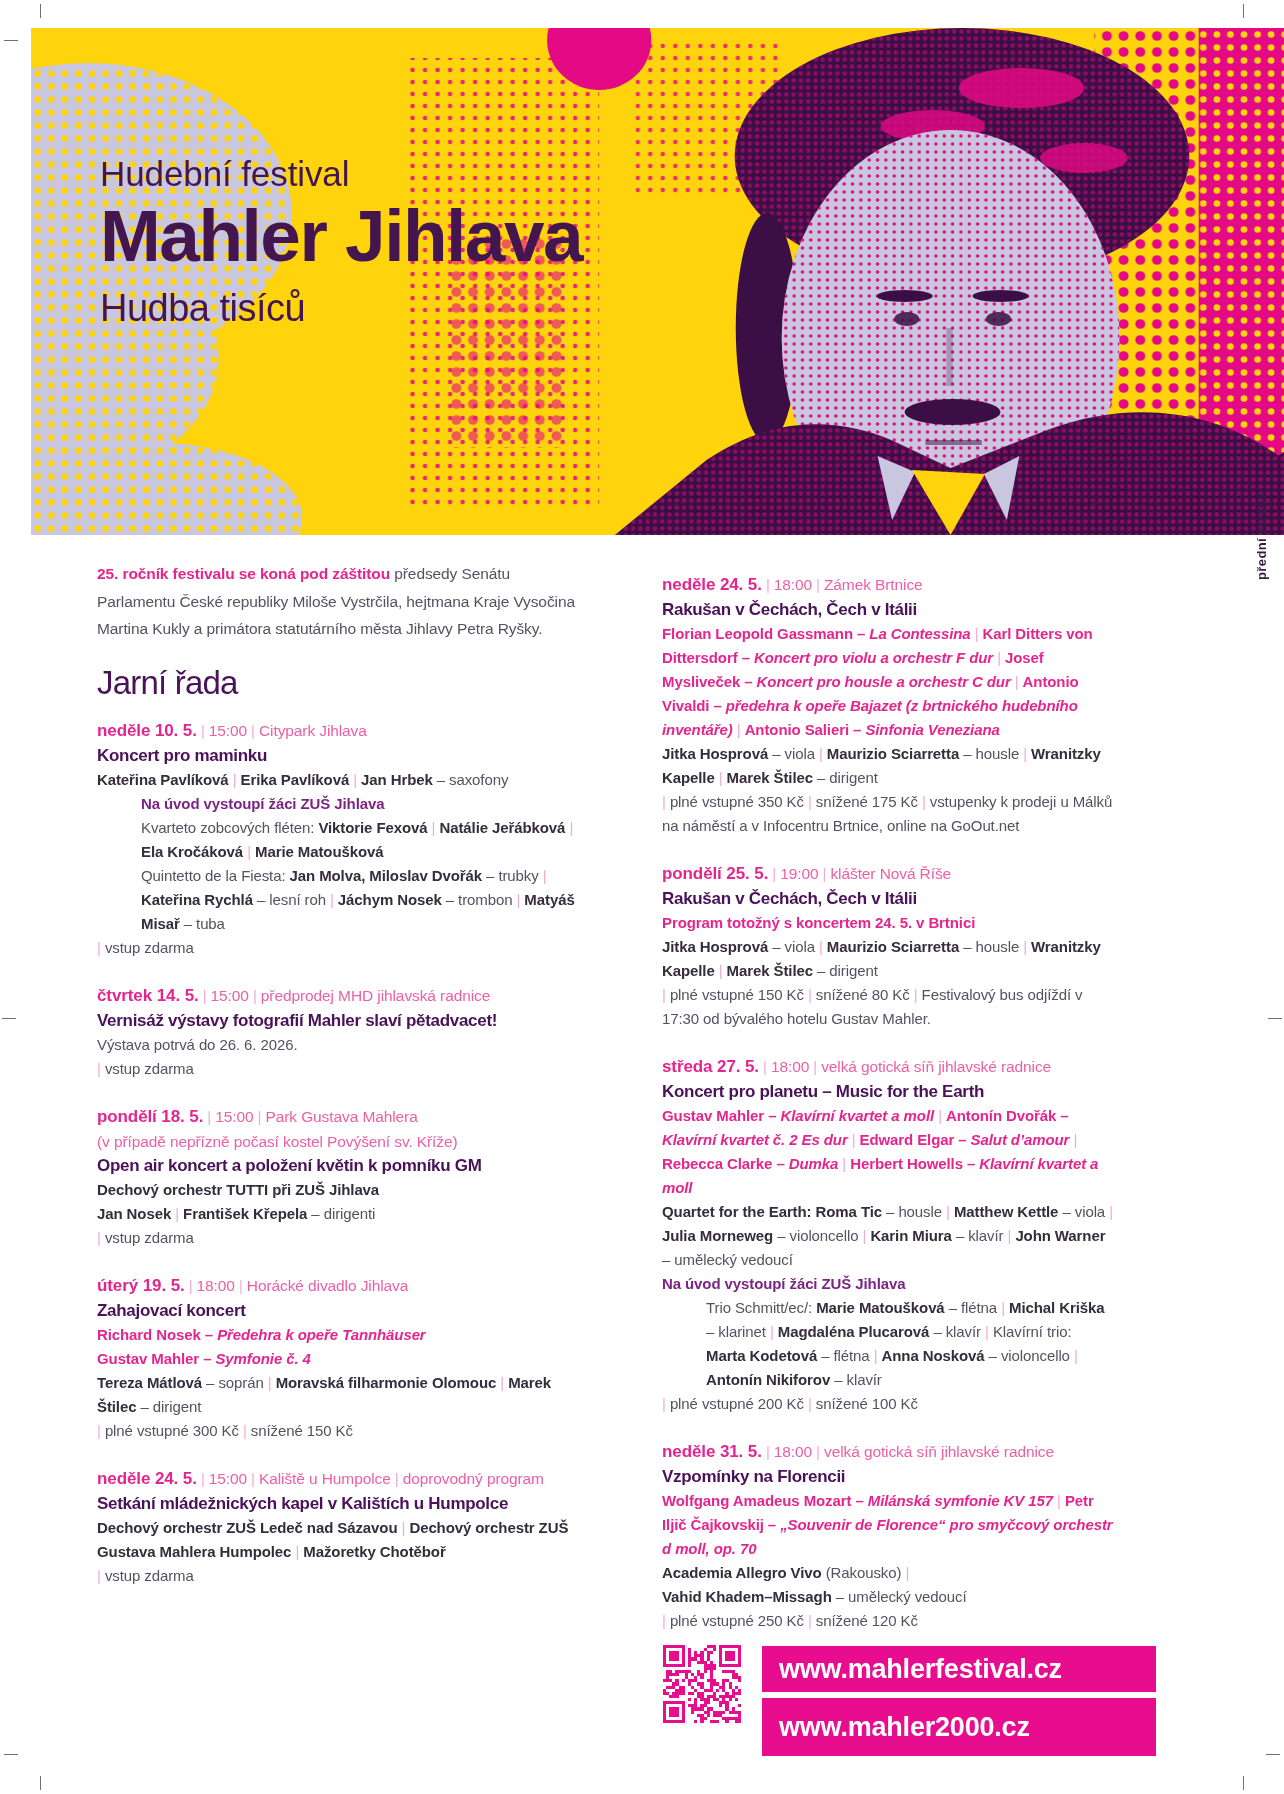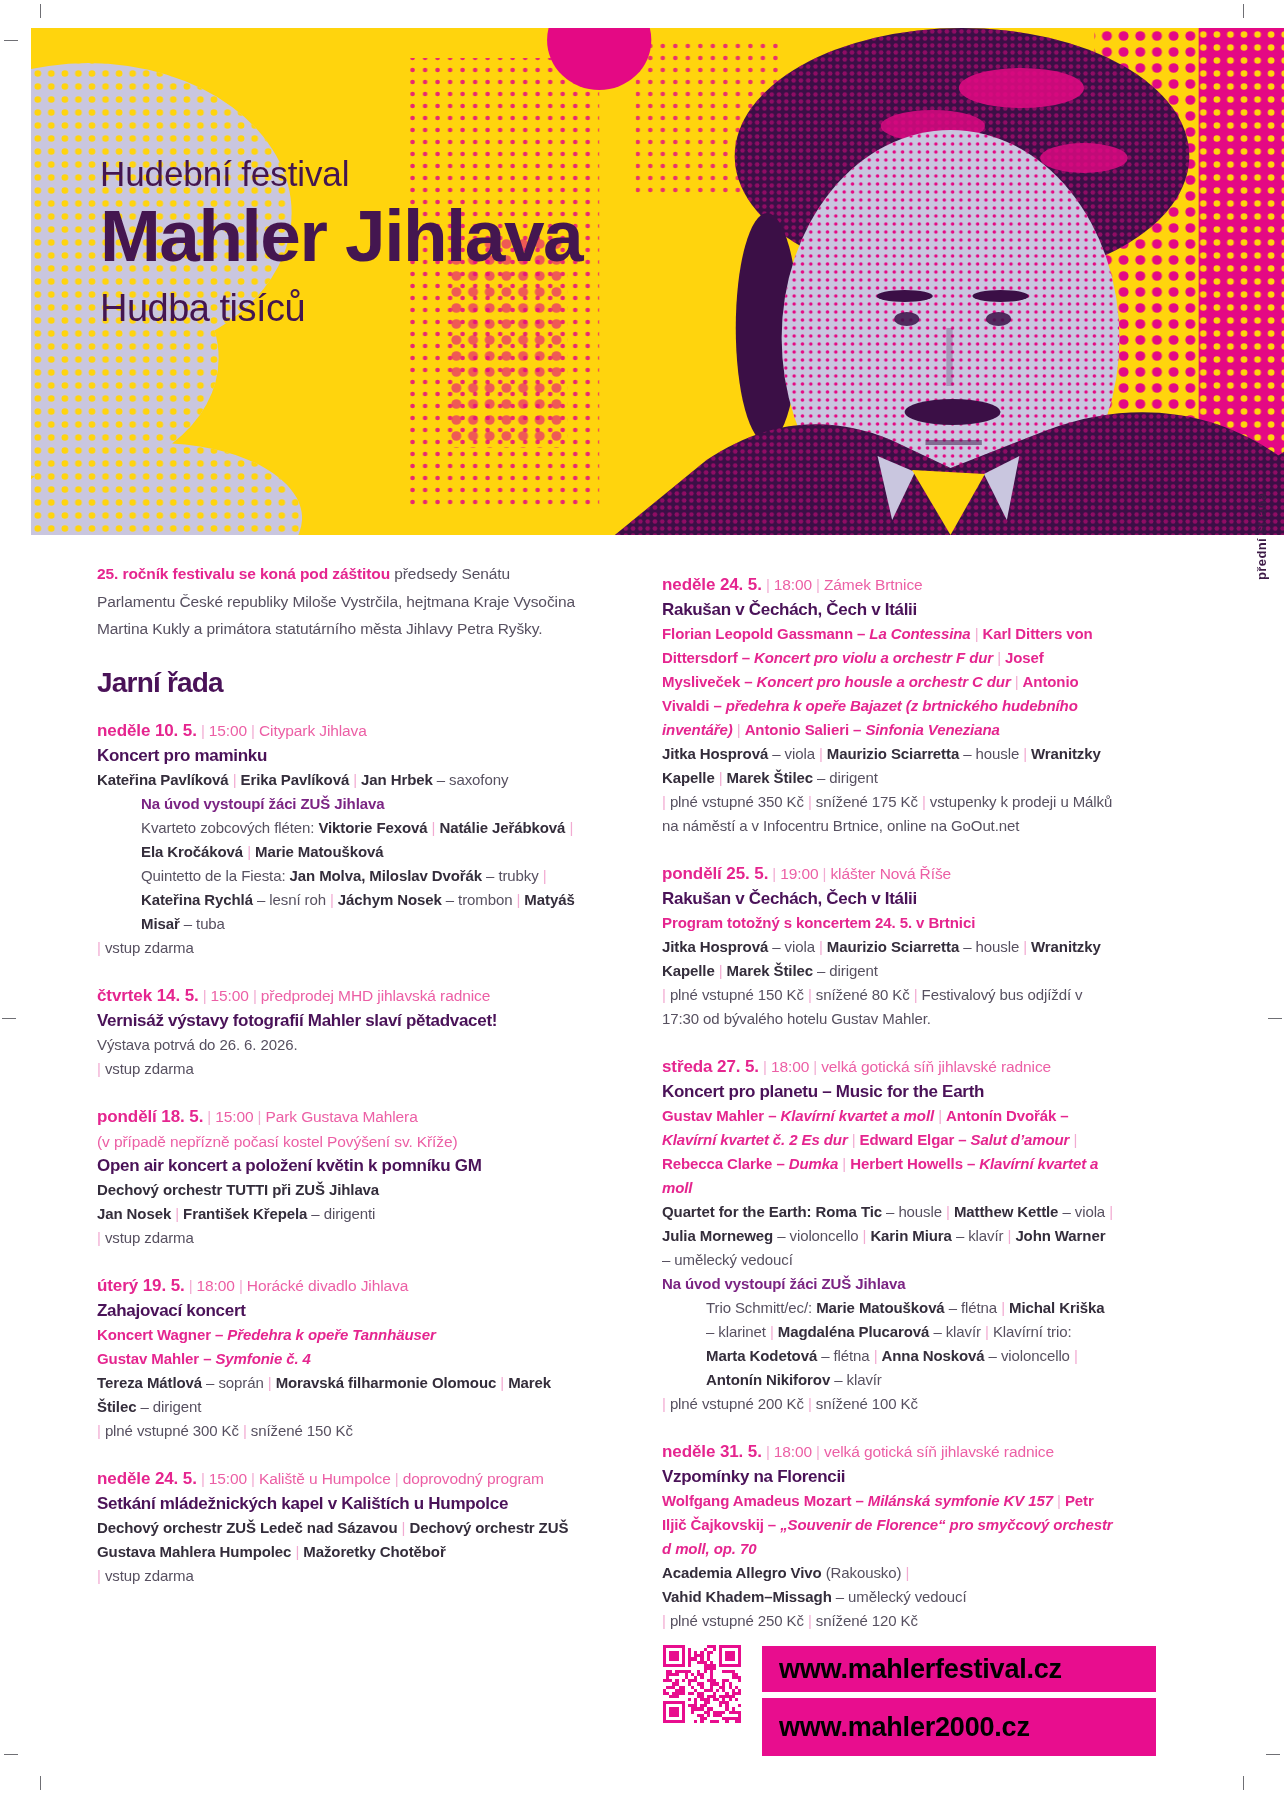--- a/index.html
+++ b/index.html
@@ -21,39 +21,39 @@
   .side-label{position:absolute;left:1254px;top:440px;height:140px;writing-mode:vertical-rl;
               transform:rotate(180deg);font-size:13px;font-weight:700;color:#3c1a46;letter-spacing:0.4px;}
 
   
   .col{position:absolute;top:560px;font-size:15px;line-height:24px;color:#575060;}
   .col-left{left:97px;width:482px;}
   .col-right{left:662px;width:452px;}
   .col p{margin:0;}
   .intro{font-size:15.5px;line-height:27.5px;}
   .run-lead{font-weight:700;color:#e5258f;}
-  h2.season{font-size:28px;font-weight:700;color:#4a1258;margin:28px 0 4px;letter-spacing:-0.8px;}
+  h2.season{font-size:33px;font-weight:400;color:#4a1258;margin:28px 0 4px;letter-spacing:-0.8px;}
   .event{margin-top:23px;}
   .col-right .event:first-child{margin-top:12px;}
   .evt-head{line-height:26px;}
   .run-date{font-weight:700;color:#e5258f;font-size:17px;}
   .run-m{color:#ec5fa5;font-size:15.5px;}
   .run-s{color:#f2abd2;}
   .venue-note{color:#ec5fa5;font-size:15.5px;}
   .evt-title{font-size:17px;font-weight:700;color:#4a1258;margin:1px 0 2px;letter-spacing:-0.3px;}
   .ind1{padding-left:44px;}
   .run-n{font-weight:700;color:#342d3b;}
   .run-t{color:#575060;}
   .run-p{font-weight:700;color:#e5258f;}
   .run-i{font-weight:700;font-style:italic;color:#e5258f;}
   .run-u{font-weight:700;color:#7b2483;}
 
   
   .qr{position:absolute;left:663px;top:1645px;width:78px;height:78px;}
-  .bar{position:absolute;left:762px;background:#e80d8e;color:#000000;font-weight:700;font-size:27px;
+  .bar{position:absolute;left:762px;background:#e80d8e;color:#ffffff;font-weight:700;font-size:27px;
        display:flex;align-items:center;padding-left:17px;box-sizing:border-box;letter-spacing:-0.2px;}
   .bar1{top:1646px;width:394px;height:46px;}
   .bar2{top:1698px;width:394px;height:58px;}
 </style>
 </head>
 <body>
 
 <div class="page">
 
   <div class="crop" style="left:40px;top:4px;width:1px;height:14px"></div>
@@ -173,21 +173,21 @@
           <p class="evt-head"><span class="run-date">pondělí 18. 5.</span><span class="run-s">  |  </span><span class="run-m">15:00</span><span class="run-s">  |  </span><span class="run-m">Park Gustava Mahlera</span></p>
           <p class="venue-note">(v případě nepřízně počasí kostel Povýšení sv. Kříže)</p>
           <p class="evt-title">Open air koncert a položení květin k pomníku GM</p>
           <p class=""><span class="run-n">Dechový orchestr TUTTI při ZUŠ Jihlava</span></p>
           <p class=""><span class="run-n">Jan Nosek</span><span class="run-s">  |  </span><span class="run-n">František Křepela</span><span class="run-t"> – dirigenti</span></p>
           <p class=""><span class="run-s">|  </span><span class="run-t">vstup zdarma</span></p>
         </div>
         <div class="event">
           <p class="evt-head"><span class="run-date">úterý 19. 5.</span><span class="run-s">  |  </span><span class="run-m">18:00</span><span class="run-s">  |  </span><span class="run-m">Horácké divadlo Jihlava</span></p>
           <p class="evt-title">Zahajovací koncert</p>
-          <p class=""><span class="run-p">Koncert Wagner – </span><span class="run-i">Předehra k opeře Tannhäuser</span></p>
+          <p class=""><span class="run-p">Richard Nosek – </span><span class="run-i">Předehra k opeře Tannhäuser</span></p>
           <p class=""><span class="run-p">Gustav Mahler – </span><span class="run-i">Symfonie č. 4</span></p>
           <p class=""><span class="run-n">Tereza Mátlová</span><span class="run-t"> – soprán </span><span class="run-s">|  </span><span class="run-n">Moravská filharmonie Olomouc</span><span class="run-s">  |  </span><span class="run-n">Marek Štilec</span><span class="run-t"> – dirigent</span></p>
           <p class=""><span class="run-s">|  </span><span class="run-t">plné vstupné 300 Kč </span><span class="run-s">|  </span><span class="run-t">snížené 150 Kč</span></p>
         </div>
         <div class="event">
           <p class="evt-head"><span class="run-date">neděle 24. 5.</span><span class="run-s">  |  </span><span class="run-m">15:00</span><span class="run-s">  |  </span><span class="run-m">Kaliště u Humpolce</span><span class="run-s">  |  </span><span class="run-m">doprovodný program</span></p>
           <p class="evt-title">Setkání mládežnických kapel v Kalištích u Humpolce</p>
           <p class=""><span class="run-n">Dechový orchestr ZUŠ Ledeč nad Sázavou</span><span class="run-s">  |  </span><span class="run-n">Dechový orchestr ZUŠ Gustava Mahlera Humpolec</span><span class="run-s">  |  </span><span class="run-n">Mažoretky Chotěboř</span></p>
           <p class=""><span class="run-s">|  </span><span class="run-t">vstup zdarma</span></p>
         </div>

